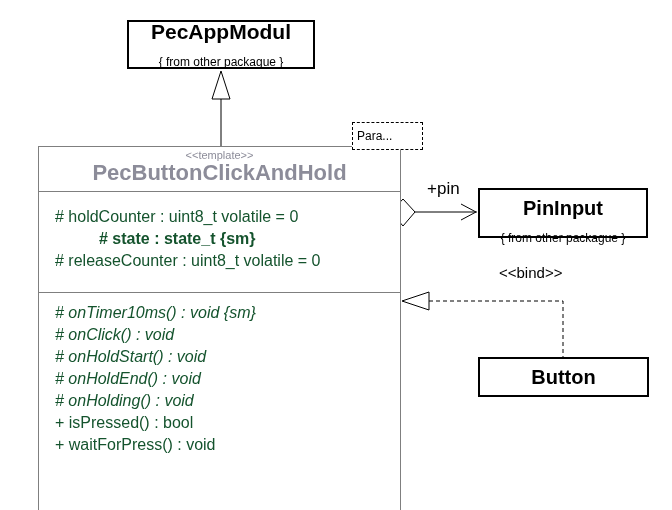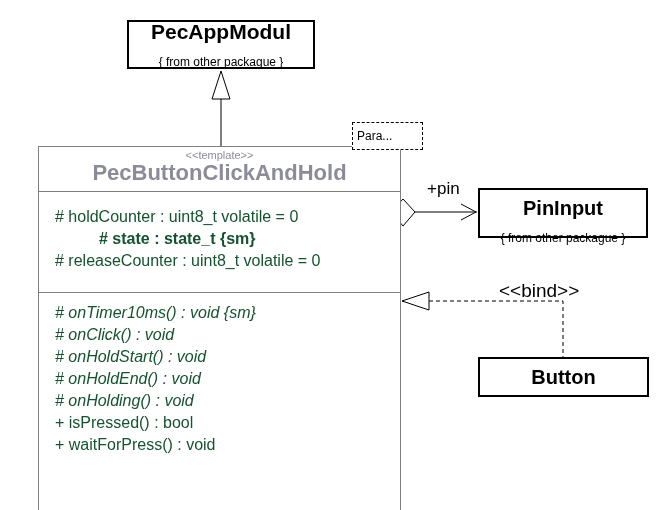--- a/index.html
+++ b/index.html
@@ -103,21 +103,21 @@
   #pininput .cls-title { font-size: 20px; margin-top: 16px; }
   #button-cls  { left: 478px; top: 357px; width: 171px; height: 40px; }
   #button-cls .cls-title { font-size: 20px; }
   .edge-label {
     position: absolute;
     color: #000000;
     z-index: 2;
     white-space: nowrap;
   }
   #pin-label  { left: 427px; top: 179px; font-size: 17px; }
-  #bind-label { left: 499px; top: 280px; font-size: 19px; }
+  #bind-label { left: 499px; top: 264px; font-size: 15px; }
 </style>
 </head>
 <body>
 
 <div id="canvas">
 
   <svg id="connectors" width="672" height="510" viewBox="0 0 672 510">
 
     <g>
       <line x1="221" y1="146" x2="221" y2="99" stroke="#000000" stroke-width="1"></line>

